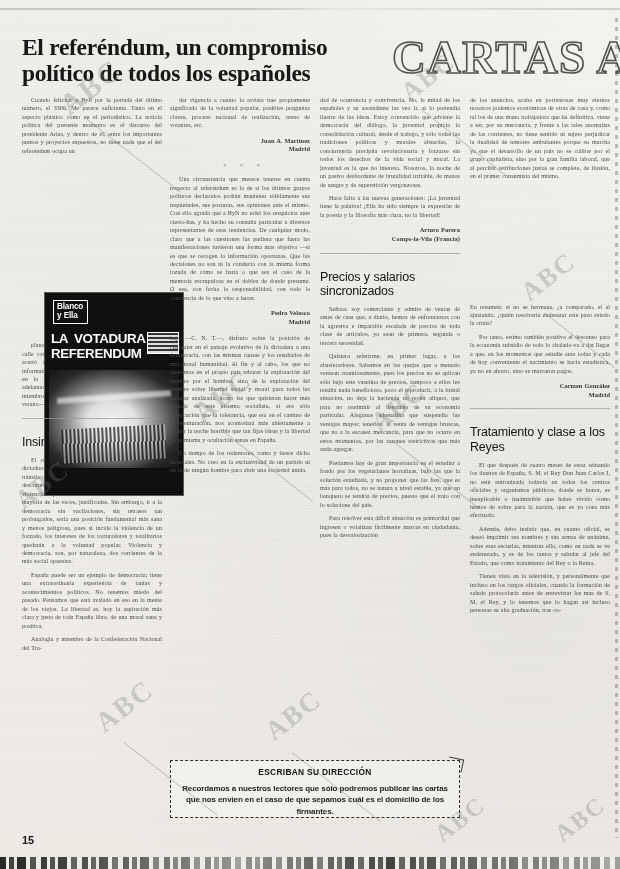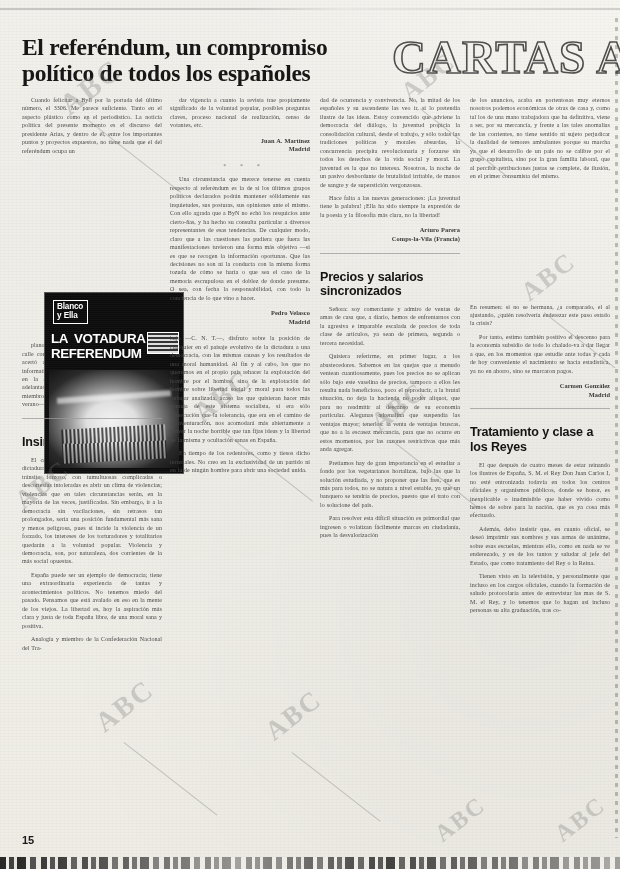--- a/index.html
+++ b/index.html
@@ -70,28 +70,28 @@
   .stars{
     text-align:center;letter-spacing:6px;color:#777;
     font-size:6px;margin:7px 0 8px 0;text-indent:0;
   }
   .rule{
     border:0;border-top:1px solid #9a9a9a;
     margin:9px 0 7px 0;height:0;opacity:.75;
   }
   h2.sec{
     font-family:"Liberation Sans",sans-serif;
-    font-weight:700;font-size:12.5px;line-height:14.2px;
+    font-weight:400;font-size:12.5px;line-height:14.2px;
     color:#141414;margin:16px 0 7px 0;letter-spacing:-0.2px;
     text-indent:0;text-align:left;
   }
 
   
   #cover{
-    position:absolute;left:22px;top:196px;width:140px;height:182px;
+    position:absolute;left:22px;top:196px;width:140px;height:204px;
     background:#0c0c0c;overflow:hidden;
     box-shadow:0 0 0 1px #555 inset;
   }
   #cover .grain{
     position:absolute;inset:0;
     background-image:
       repeating-linear-gradient(0deg, rgba(255,255,255,.05) 0 1px, rgba(0,0,0,0) 1px 2px);
     opacity:.6;
   }
   #cover .bn{
@@ -280,20 +280,25 @@
       <div>Madrid</div>
     </div>
 
     <hr class="rule">
     <h2 class="sec">Tratamiento y clase a los Reyes</h2>
     <p>El que después de cuatro meses de estar reinando los ilustres de España, S. M. el Rey Don Juan Carlos I, no esté entronizada todavía en todos los centros oficiales y organismos públicos, donde se honor, es inexplicable o inadmisible que haber vivido como hemos de sobre para la nación, que es ya cosa más efectuado.</p>
     <p>Además, debo insistir que, en cuanto oficial, se deseó imprimir sus nombres y sus armas de unánime, sobre esas escuelas, mientras ello, como en nada se ve enderezado, y es de los tantos y saludar al jefe del Estado, que como tratamiento del Rey o la Reina.</p>
     <p>Tienen visto en la televisión, y personalmente que incluso en los cargos oficiales, cuando la formación de saludo protocolaria antes de entrevistar las mas de S. M. el Rey, y lo tenemos que lo hagan así incluso personas su alta graduación, tras co-</p>
   </div>
 
+  <div id="notice">
+    <div class="clip"></div>
+    <div class="ntitle">ESCRIBAN SU DIRECCIÓN</div>
+    <div class="nbody">Recordamos a nuestros lectores que sólo podremos publicar las cartas que nos envíen en el caso de que sepamos cuál es el domicilio de los firmantes.</div>
+  </div>
 
   <div id="pageno">15</div>
 
   <div id="bottomstrip">
     <div class="fade"></div>
   </div>
 
   <div class="wm" style="left:56px;top:70px;font-size:30px;">ABC</div>
   <div class="wm" style="left:398px;top:62px;font-size:26px;">ABC</div>
   <div class="wm" style="left:190px;top:380px;font-size:28px;">ABC</div>

